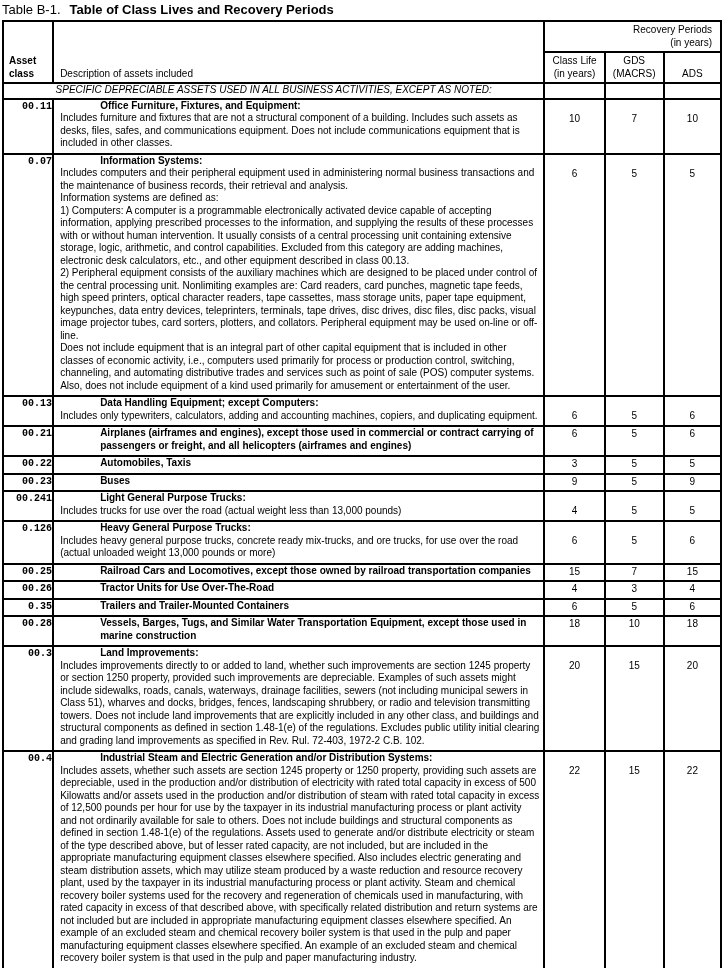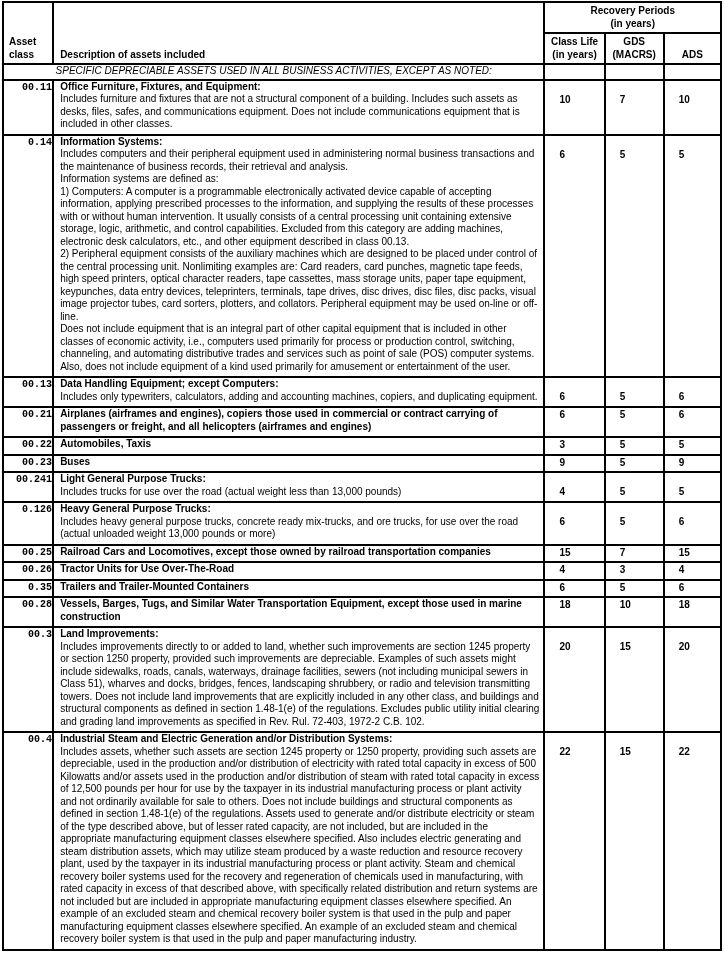--- a/index.html
+++ b/index.html
@@ -43,71 +43,75 @@
   th.th-asset {
     text-align: left;
     vertical-align: bottom;
     padding: 10px 3px 2px 5px;
     font-weight: bold;
   }
   th.th-desc {
     text-align: left;
     vertical-align: bottom;
     padding: 2px 3px 2px 6px;
-    font-weight: bold;
+    font-weight: normal;
   }
   th.th-group {
-    text-align: center;
+    text-align: right;
     vertical-align: middle;
-    padding: 2px 2px;
-    font-weight: bold;
+    padding: 2px 8px;
+    font-weight: normal;
   }
   th.th-sub {
     text-align: center;
     vertical-align: bottom;
     padding: 2px 2px 2px 2px;
-    font-weight: bold;
+    font-weight: normal;
   }
   tr.note-row td.note-cell {
     font-style: italic;
     text-align: center;
     padding: 0 2px 1px 2px;
     margin-left: 19px;
   }
   td.asset {
     font-weight: bold;
     text-align: right;
     vertical-align: top;
     padding: 1px 0 2px 1px;
     font-family: Liberation Mono, monospace;
   }
   td.desc {
     vertical-align: top;
     padding: 0px 4px 3px 6px;
   }
   td.desc .row-title {
     font-weight: bold;
+    margin-left: 40px;
   }
   td.desc .row-desc {
     white-space: pre-line;
   }
   td.val {
+    text-align: center;
     vertical-align: top;
     padding: 1px 14px;
-    font-weight: bold;
   }
   td.val.offset {
     padding-top: 13px;
   }
 </style>
 </head>
 <body>
 
 <div class="page">
 
+  <div class="doc-title">
+    <span class="prefix">Table B-1.</span><span class="main">Table of Class Lives and Recovery Periods</span>
+  </div>
 
   <table class="class-lives">
     <colgroup>
       <col style="width:50px">
       <col style="width:490px">
       <col style="width:60px">
       <col style="width:59px">
       <col style="width:57px">
     </colgroup>
     <thead>
@@ -136,21 +140,21 @@
           <td class="asset">00.11</td>
           <td class="desc">
             <div class="row-title">Office Furniture, Fixtures, and Equipment:</div>
             <div class="row-desc">Includes furniture and fixtures that are not a structural component of a building. Includes such assets as desks, files, safes, and communications equipment. Does not include communications equipment that is included in other classes.</div>
           </td>
           <td class="val offset">10</td>
           <td class="val offset">7</td>
           <td class="val offset">10</td>
         </tr>
         <tr>
-          <td class="asset">0.14</td>
+          <td class="asset">0.07</td>
           <td class="desc">
             <div class="row-title">Information Systems:</div>
             <div class="row-desc">Includes computers and their peripheral equipment used in administering normal business transactions and the maintenance of business records, their retrieval and analysis.
 Information systems are defined as:
 1) Computers: A computer is a programmable electronically activated device capable of accepting information, applying prescribed processes to the information, and supplying the results of these processes with or without human intervention. It usually consists of a central processing unit containing extensive storage, logic, arithmetic, and control capabilities. Excluded from this category are adding machines, electronic desk calculators, etc., and other equipment described in class 00.13.
 2) Peripheral equipment consists of the auxiliary machines which are designed to be placed under control of the central processing unit. Nonlimiting examples are: Card readers, card punches, magnetic tape feeds, high speed printers, optical character readers, tape cassettes, mass storage units, paper tape equipment, keypunches, data entry devices, teleprinters, terminals, tape drives, disc drives, disc files, disc packs, visual image projector tubes, card sorters, plotters, and collators. Peripheral equipment may be used on-line or off-line.
 Does not include equipment that is an integral part of other capital equipment that is included in other classes of economic activity, i.e., computers used primarily for process or production control, switching, channeling, and automating distributive trades and services such as point of sale (POS) computer systems. Also, does not include equipment of a kind used primarily for amusement or entertainment of the user.</div>
           </td>
           <td class="val offset">6</td>
           <td class="val offset">5</td>
@@ -162,21 +166,21 @@
             <div class="row-title">Data Handling Equipment; except Computers:</div>
             <div class="row-desc">Includes only typewriters, calculators, adding and accounting machines, copiers, and duplicating equipment.</div>
           </td>
           <td class="val offset">6</td>
           <td class="val offset">5</td>
           <td class="val offset">6</td>
         </tr>
         <tr>
           <td class="asset">00.21</td>
           <td class="desc">
-            <div class="row-title">Airplanes (airframes and engines), copiers those used in commercial or contract carrying of passengers or freight, and all helicopters (airframes and engines)</div>
+            <div class="row-title">Airplanes (airframes and engines), except those used in commercial or contract carrying of passengers or freight, and all helicopters (airframes and engines)</div>
           </td>
           <td class="val">6</td>
           <td class="val">5</td>
           <td class="val">6</td>
         </tr>
         <tr>
           <td class="asset">00.22</td>
           <td class="desc">
             <div class="row-title">Automobiles, Taxis</div>
           </td>

